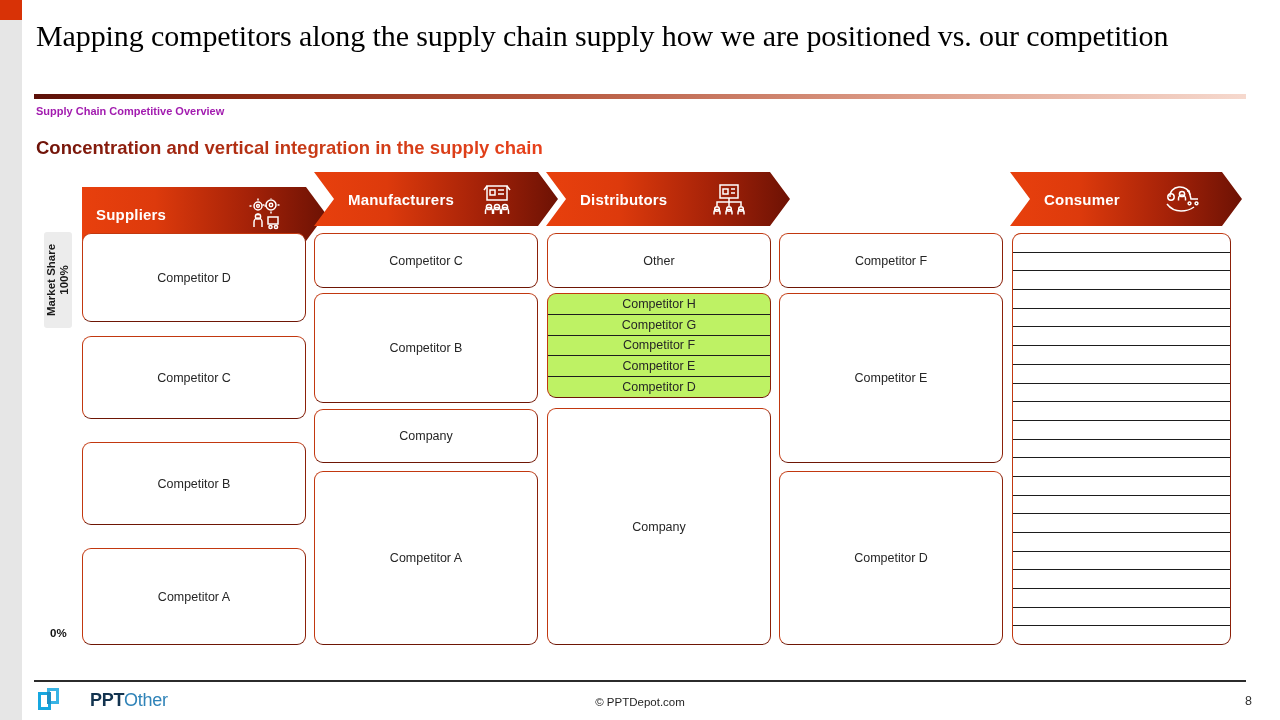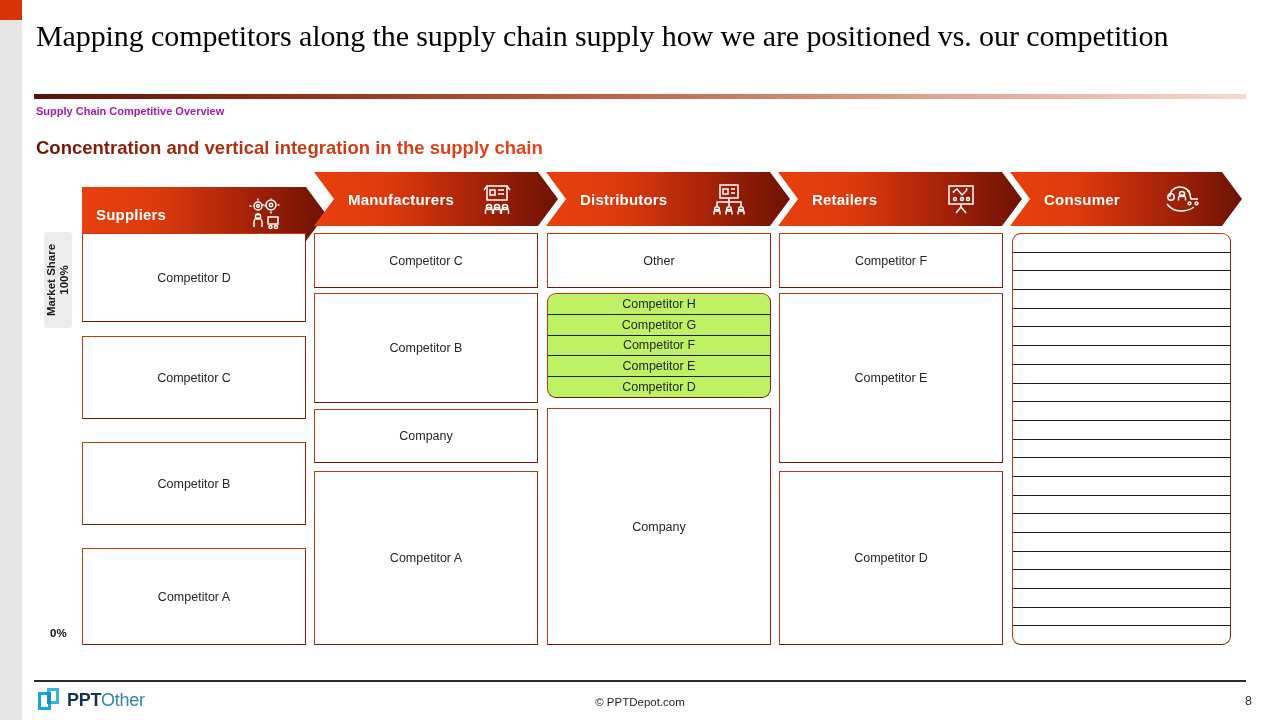--- a/index.html
+++ b/index.html
@@ -100,21 +100,21 @@
     border-radius:9px;
     background:#ffffff;
     display:flex;align-items:center;justify-content:center;
     font-size:12.5px;color:#262626;
   }
   
   .cell{
     border:1.3px solid #c2380f;
     border-bottom-color:#6e1605;
     border-right-color:#8c2109;
-    border-radius:0;
+    border-radius:9px;
   }
 
   .stack{
     position:absolute;left:0;right:0;
     box-sizing:border-box;
     border:1.3px solid #c2380f;
     border-bottom-color:#6e1605;
     border-right-color:#8c2109;
     border-radius:9px;
     background:#bef264;
@@ -152,21 +152,21 @@
     background:#2b2b2b;
   }
   #logo{
     position:absolute;left:38px;top:688px;
     display:flex;align-items:center;
   }
   #logo svg{display:block;}
   #logo-text{
     margin-left:7px;font-size:18px;font-weight:bold;letter-spacing:-0.3px;
   }
-  #logo-text .ppt{color:#12334f;}
+  #logo-text .ppt{color:#12334f;margin-left:23px;}
   #logo-text .depot{color:#2f83b8;font-weight:normal;}
   #copyright{
     position:absolute;left:0;right:0;top:696px;text-align:center;
     font-size:11.5px;color:#1f1f1f;
   }
   #page-num{
     position:absolute;right:28px;top:694px;
     font-size:12.5px;color:#333333;
   }
 </style>
@@ -229,35 +229,20 @@
         <circle cx="7" cy="26" r="2.3"></circle>
           <path d="M4 31.5v-2a3 3 0 0 1 6 0v2"></path>
         <circle cx="19" cy="26" r="2.3"></circle>
           <path d="M16 31.5v-2a3 3 0 0 1 6 0v2"></path>
         <circle cx="31" cy="26" r="2.3"></circle>
           <path d="M28 31.5v-2a3 3 0 0 1 6 0v2"></path>
       </svg>
     </span>
   </div>
 
-  <div class="chev" style="left:696px;width:244px;">
-    <span class="chev-label">Retailers</span>
-    <span class="chev-icon">
-      <svg viewBox="0 0 38 32" fill="none" stroke="#ffffff" stroke-width="1.5">
-        <rect x="7" y="3" width="24" height="18"></rect>
-        <path d="M11 9l4-3 5 6 5-5"></path>
-        <path d="M11 8.5l1.2 1.2M12.2 8.5L11 9.7"></path>
-        <path d="M24 5.5l1.2 1.2M25.2 5.5L24 6.7"></path>
-        <circle cx="13" cy="16" r="1.5"></circle>
-          <circle cx="20" cy="16" r="1.5"></circle>
-          <circle cx="26" cy="16" r="1.5"></circle>
-        <path d="M19 21v3M14 30l5-6M24 30l-5-6"></path>
-      </svg>
-    </span>
-  </div>
 
   <div class="chev" style="left:928px;width:232px;">
     <span class="chev-label">Consumer</span>
     <span class="chev-icon">
       <svg viewBox="0 0 38 32" fill="none" stroke="#ffffff" stroke-width="1.5">
         <path d="M8 14a10 9 0 0 1 20-2"></path>
         <circle cx="9" cy="14" r="3.2"></circle>
         <circle cx="20" cy="11" r="2.6"></circle>
           <path d="M16.5 17.5v-2a3.5 3.5 0 0 1 7 0v2"></path>
         <path d="M25 8h2l2 8h7M27.5 19a1.4 1.4 0 1 0 .01 0M34.5 19a1.4 1.4 0 1 0 .01 0"></path>

